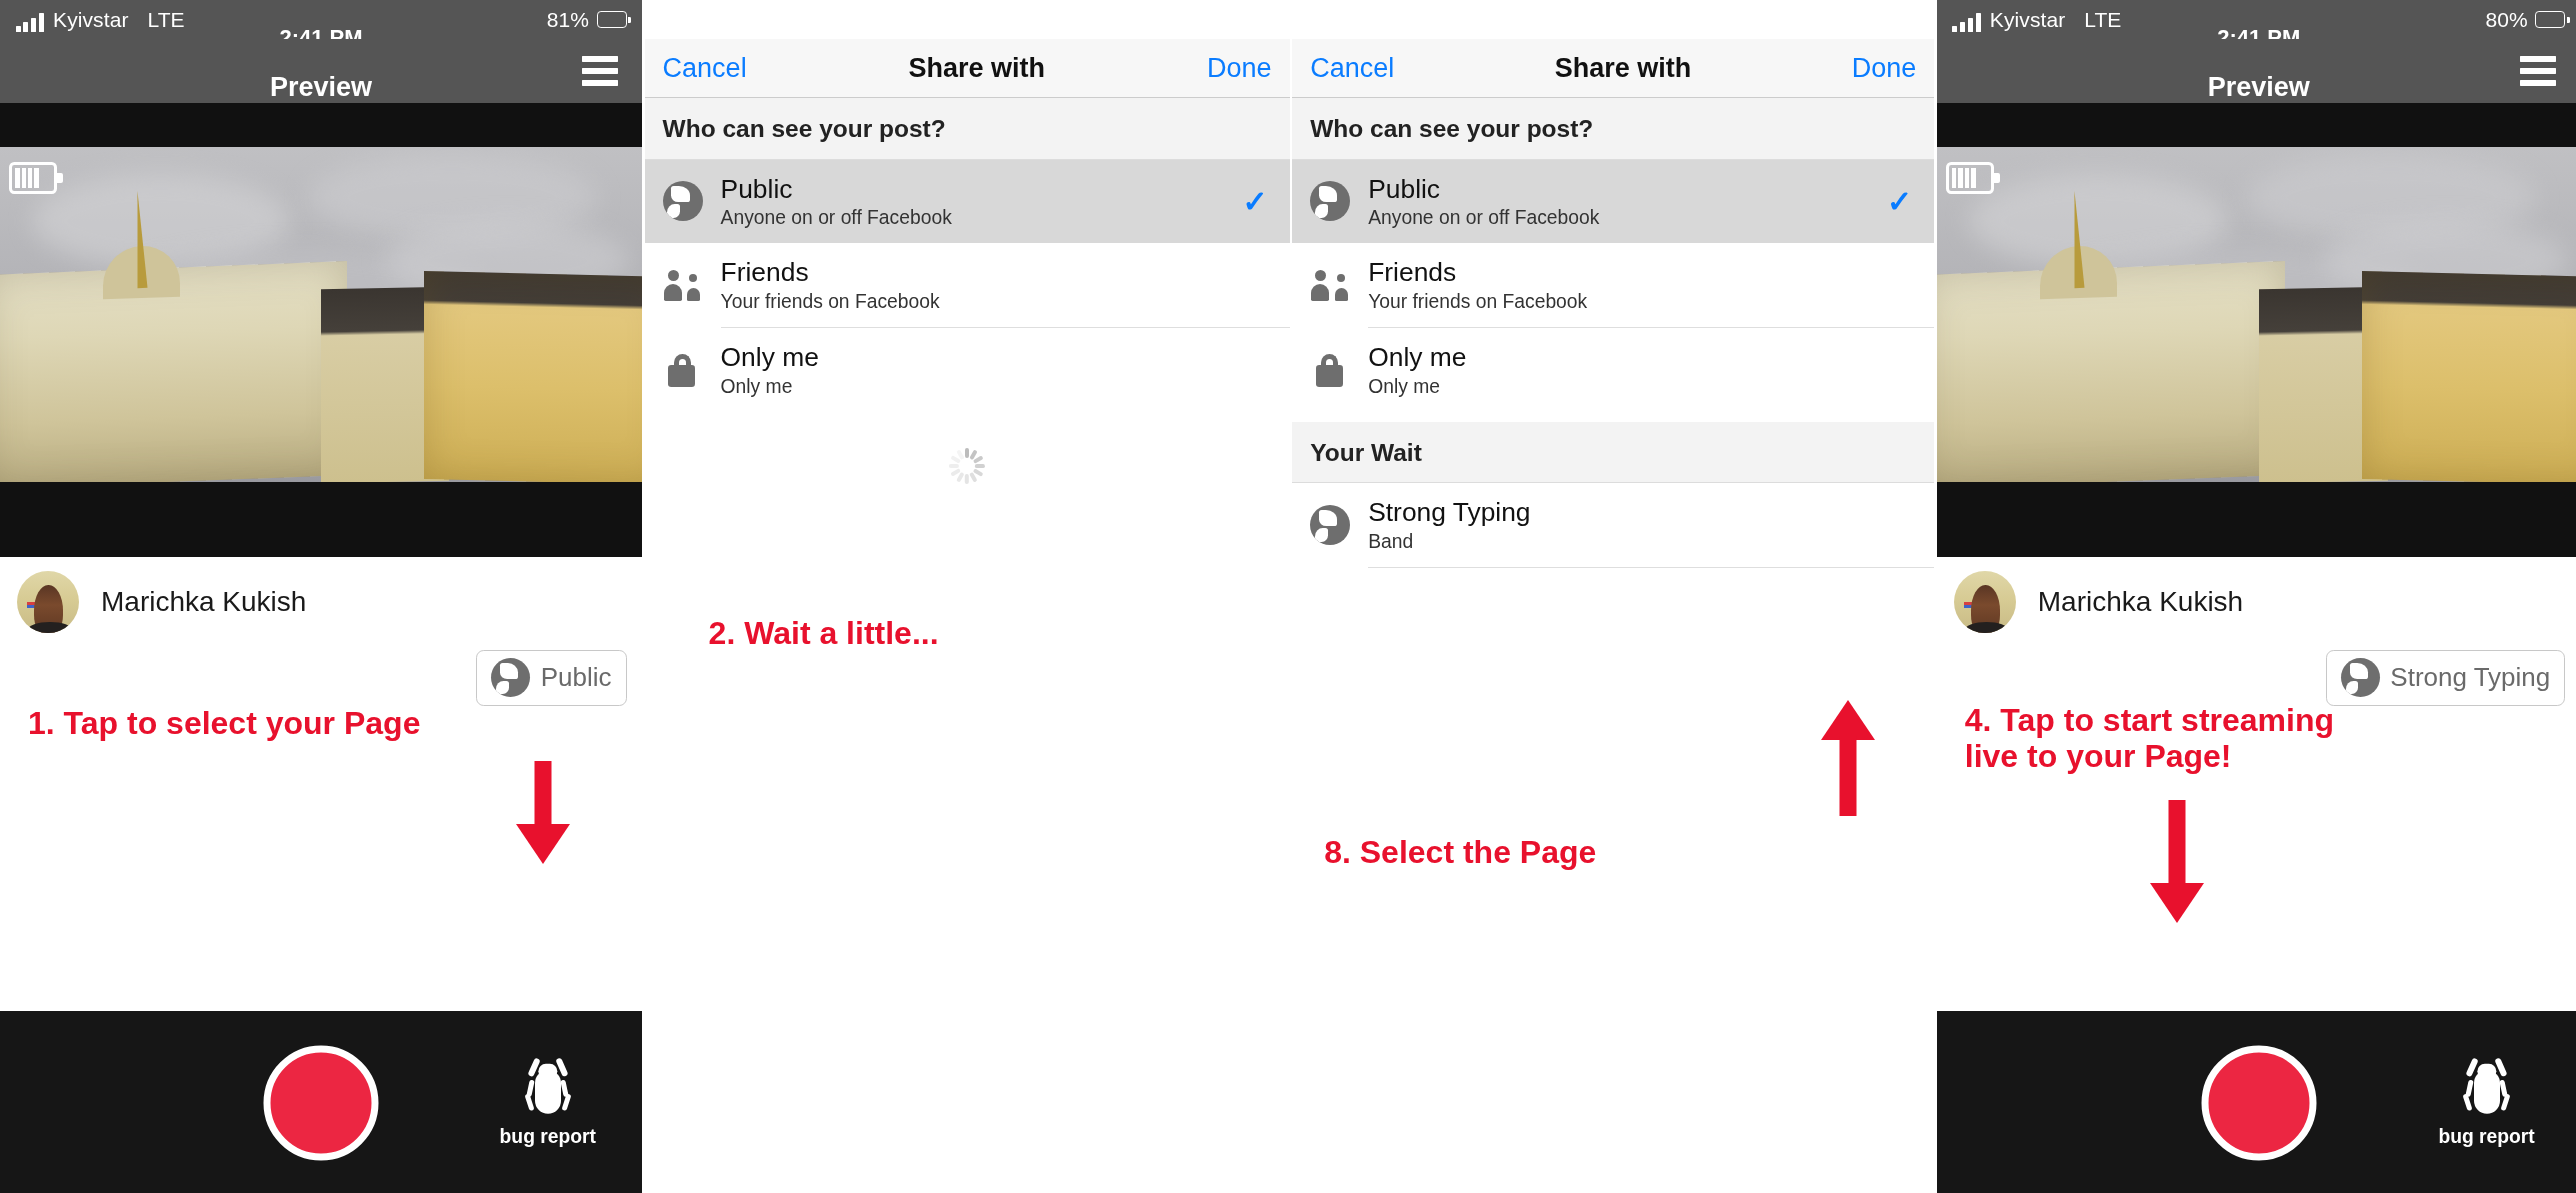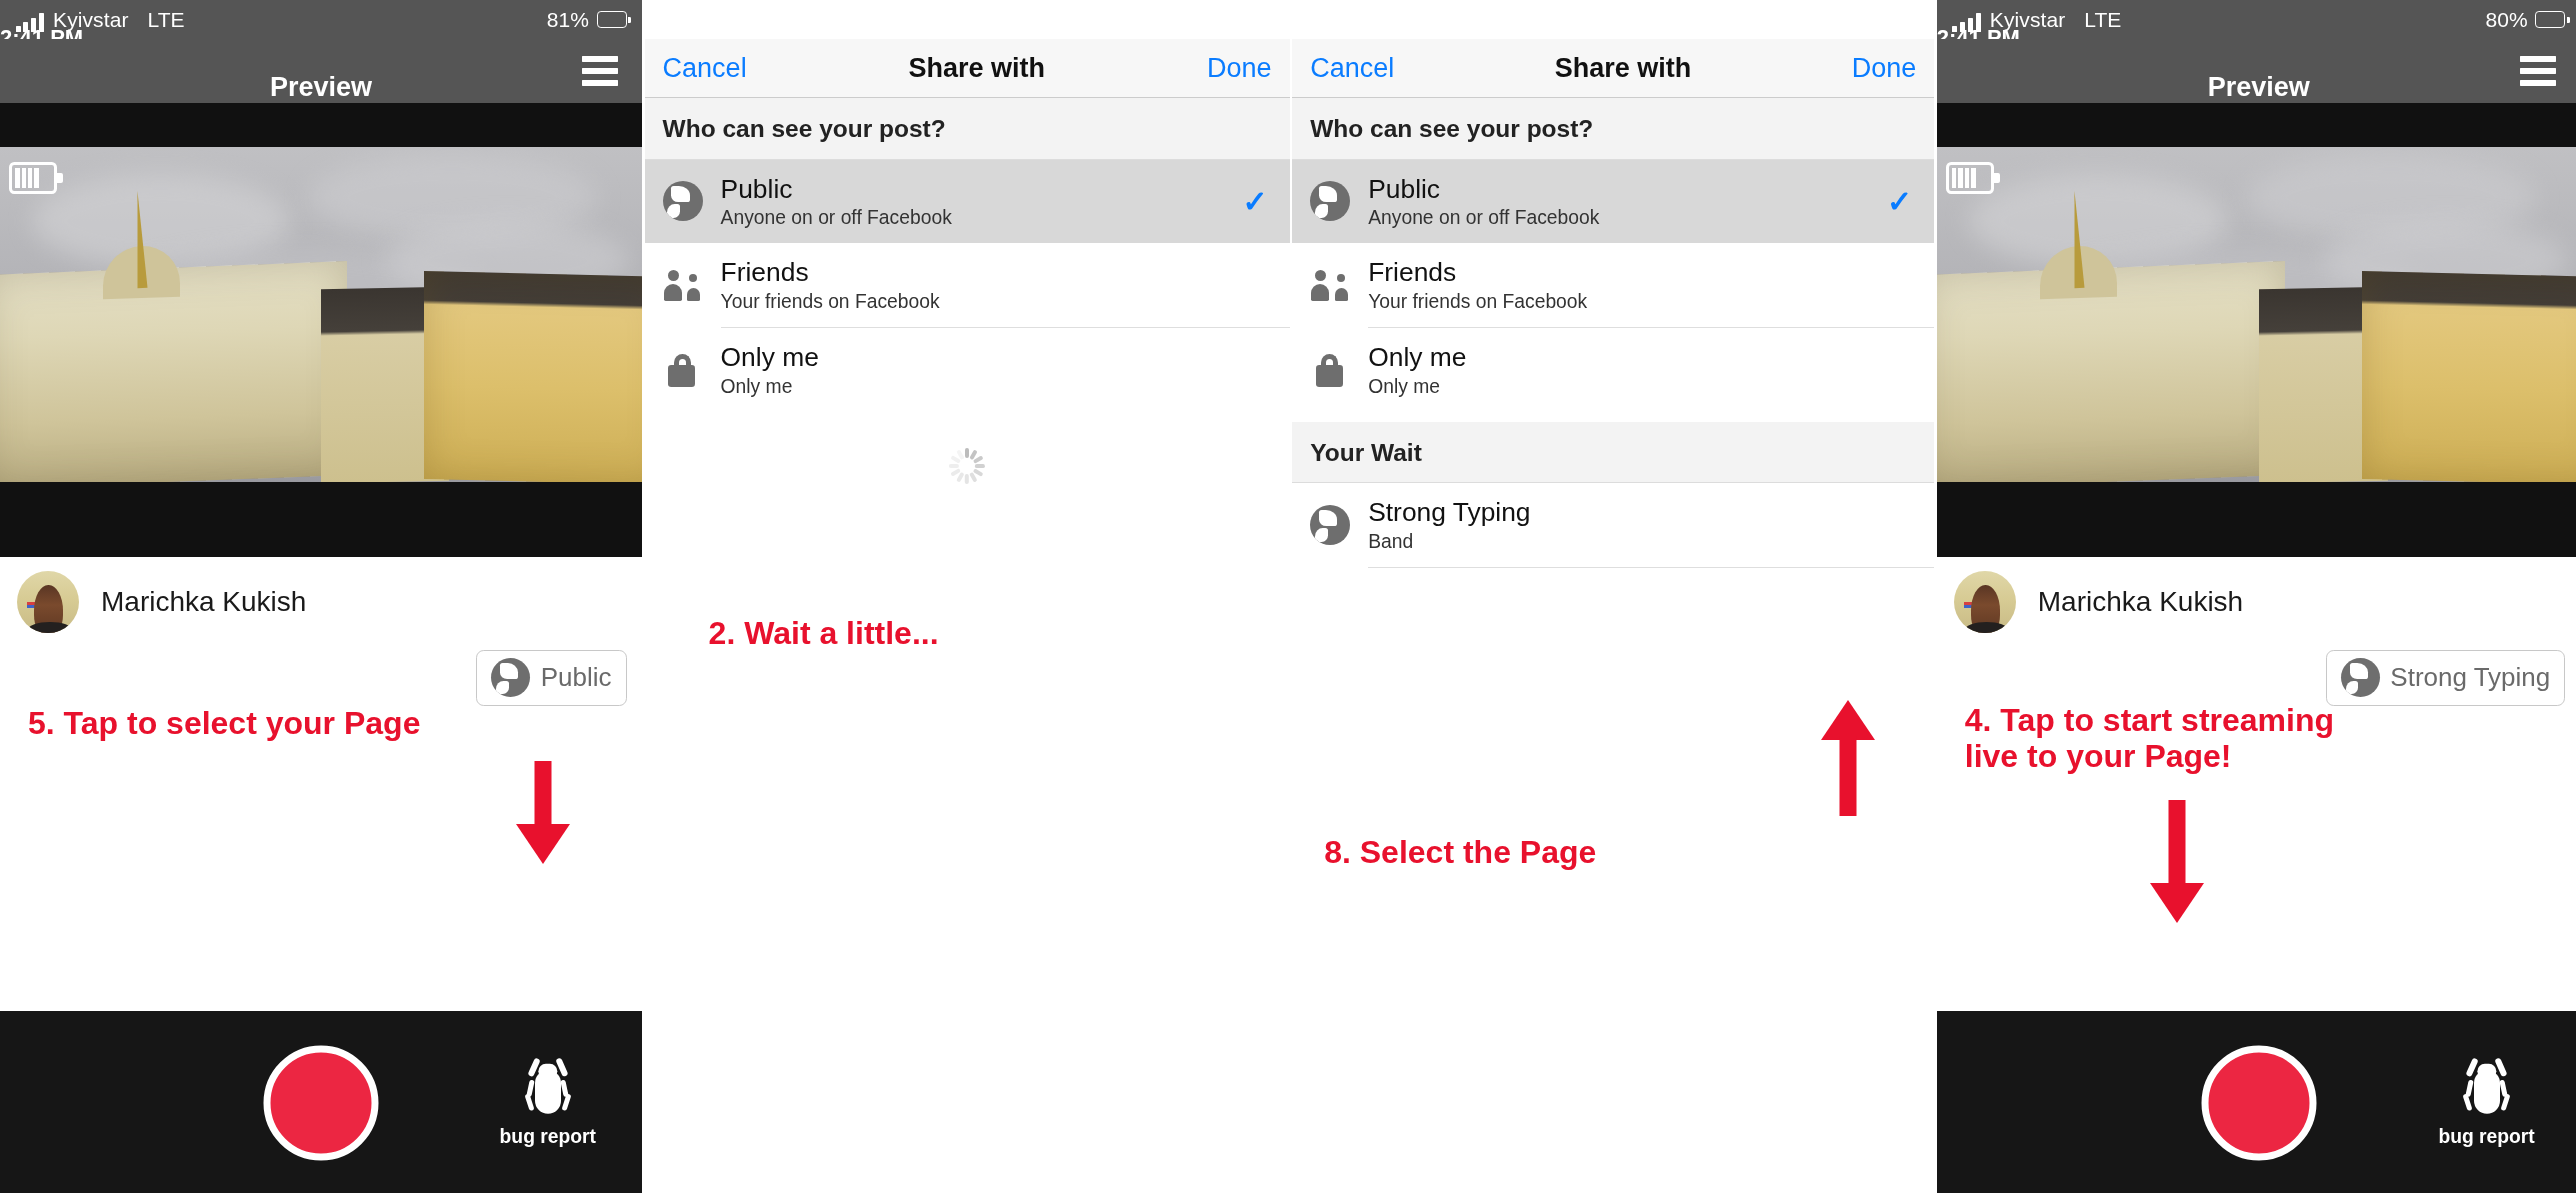--- a/index.html
+++ b/index.html
@@ -44,21 +44,21 @@
   .sb-left { display: flex; align-items: flex-end; gap: 9px; }
   .signal { display: flex; align-items: flex-end; gap: 2.6px; height: 19.3px; }
   .signal i { display: block; width: 5.2px; background: #ffffff; border-radius: 0.6px; }
   .signal i:nth-child(1){ height: 5.8px; }
   .signal i:nth-child(2){ height: 9.7px; }
   .signal i:nth-child(3){ height: 14px; }
   .signal i:nth-child(4){ height: 18.7px; }
   .carrier { font-size: 21px; letter-spacing: 0.1px; }
   .net { font-size: 21px; margin-left: 10px; }
   .sb-center {
-    position: absolute; left: 0; right: 0; text-align: left;
+    position: absolute; left: 0; right: 0; text-align: center;
     font-size: 22px; font-weight: bold; pointer-events: none; margin-top: 36px;
   }
   .sb-right {
     margin-left: auto; display: flex; align-items: center; gap: 7.7px;
     font-size: 21px;
   }
   .batt {
     width: 30px; height: 17px; border: 1.9px solid #ffffff; border-radius: 3.9px;
     position: relative;
   }
@@ -356,21 +356,21 @@
 
     <div class="author">
       <div class="avatar">
         <div class="flag"></div>
         <div class="hair"></div>
         <div class="shoulder"></div>
       </div>
       <div class="author-name">Marichka Kukish</div>
     </div>
 
-    <div class="anno" style="left:28px; top:706px;">5. Tap to select your Page</div>
+    <div class="anno" style="left:28px; top:706px;">1. Tap to select your Page</div>
     <div class="arrow down" style="left:516px; top:761px; width:54px; height:103px;">
       <span class="shaft"></span>
         <span class="head"></span>
     </div>
 
     <div class="chip-wrap">
       <div class="chip">
         <span class="globe globe-lg"></span>
         <span class="lbl">Public</span>
       </div>

